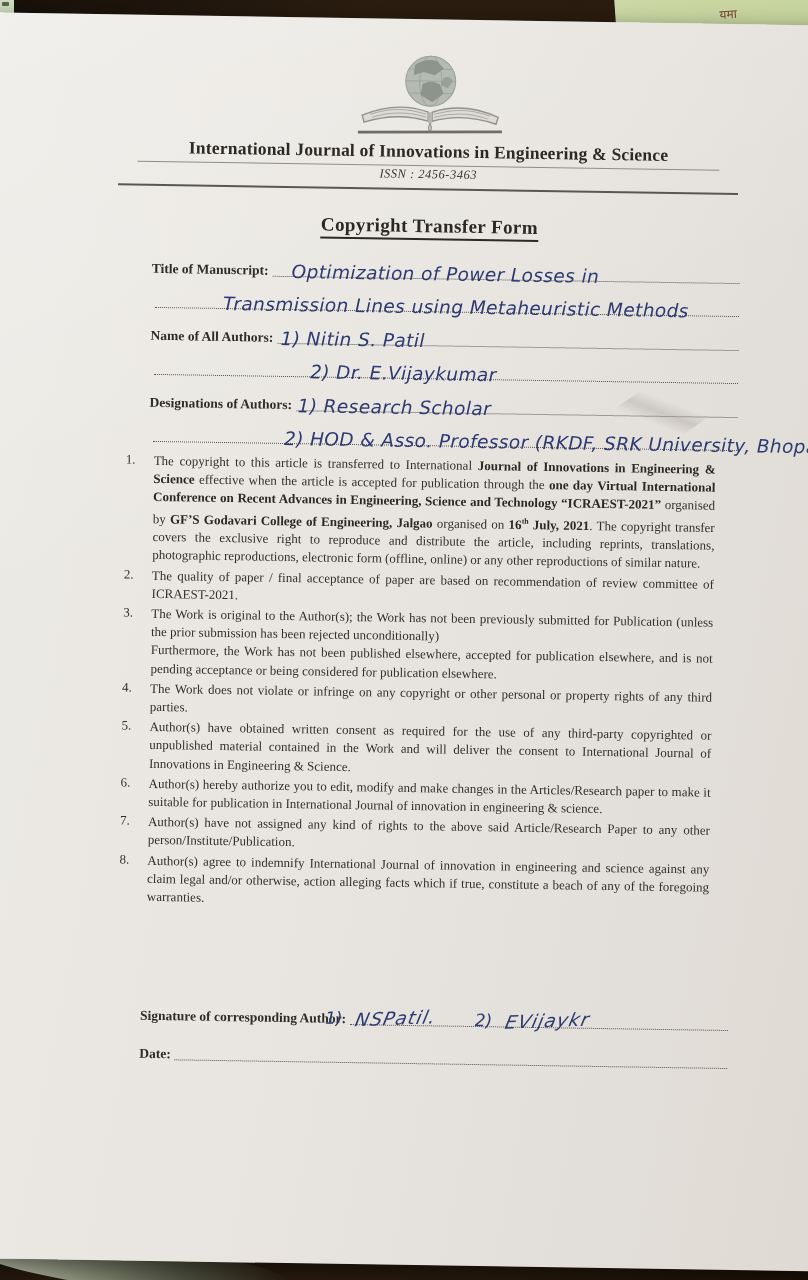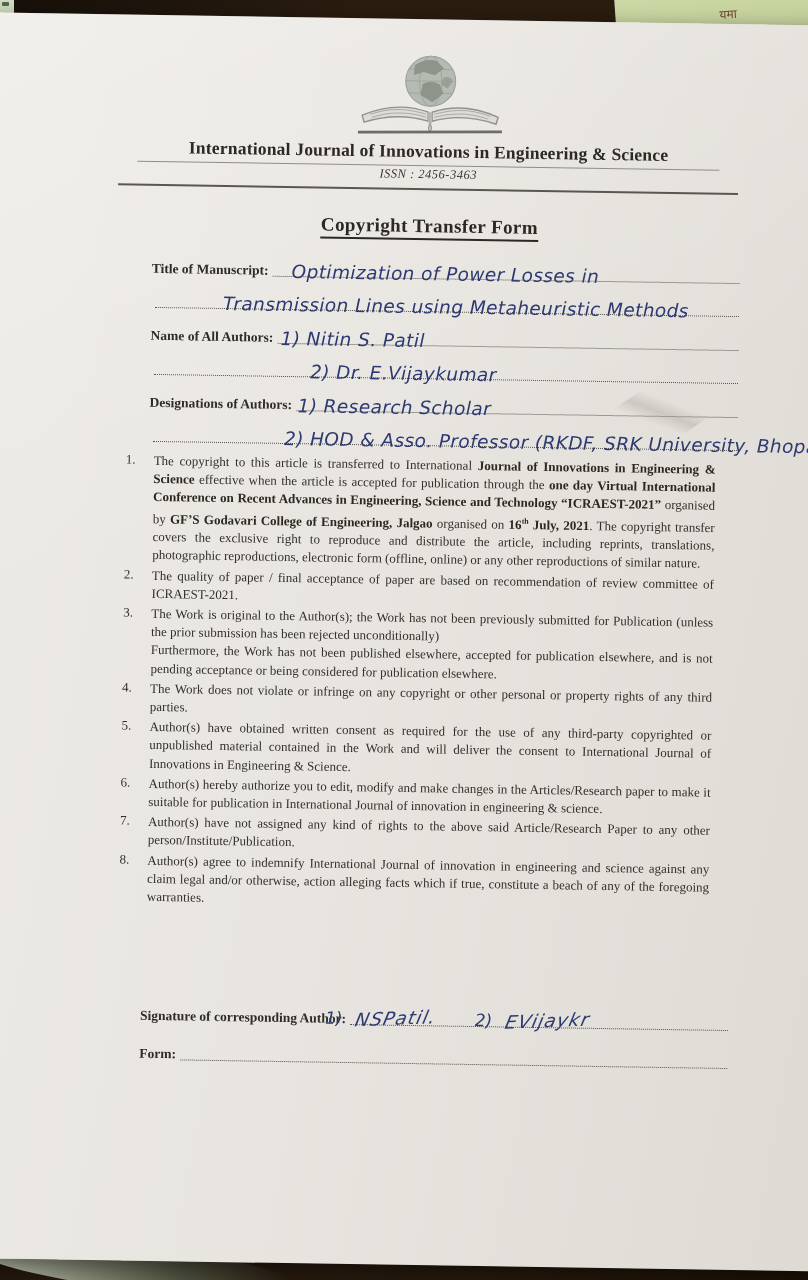--- a/index.html
+++ b/index.html
@@ -194,20 +194,20 @@
           <span class="flabel">Signature of corresponding Author:</span>
           <span class="dots"></span>
           <span class="handsig">
             <span class="pre">1)</span>
             <span class="sg">NSPatil.</span>
             <span class="pre">2)</span>
             <span class="sg">EVijaykr</span>
           </span>
         </div>
         <div class="daterow">
-          <span class="flabel">Form:</span>
+          <span class="flabel">Date:</span>
           <span class="dots"></span>
         </div>
       </div>
 
     </div>
   </div>
 </div>
 
 </body></html>

